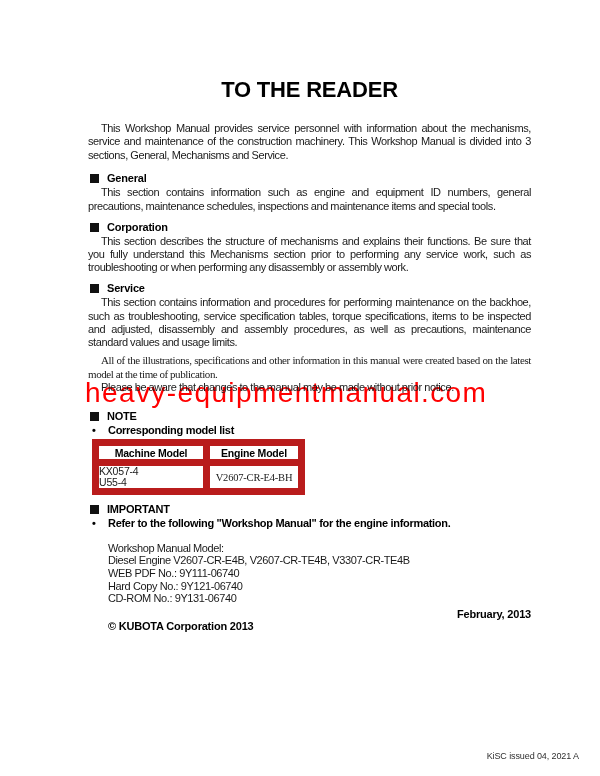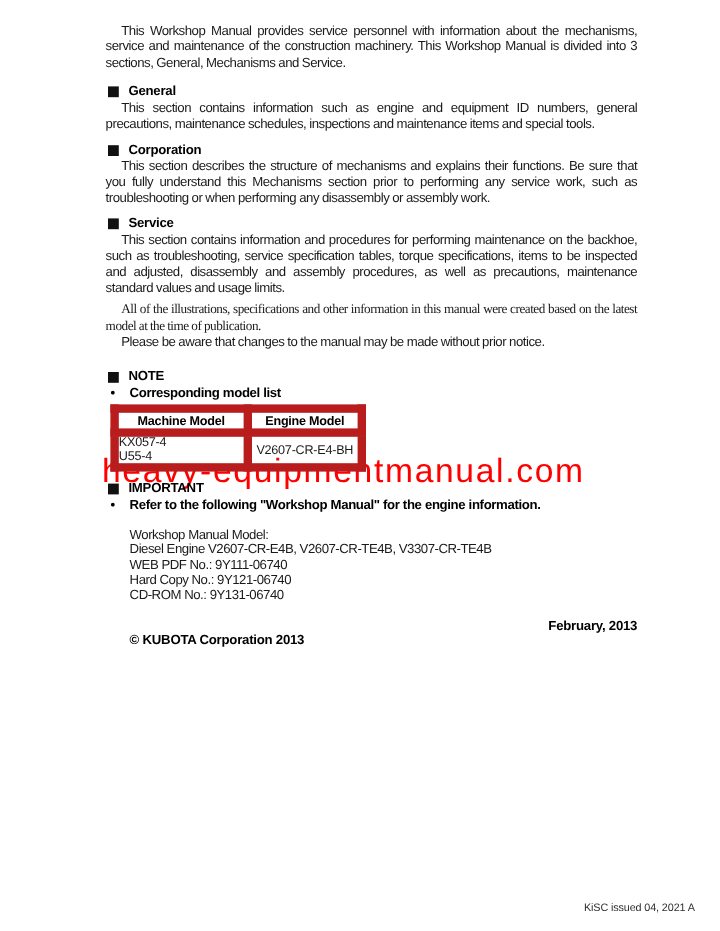--- a/index.html
+++ b/index.html
@@ -95,29 +95,29 @@
   table.model-table th {
     height: 13px;
     font-size: 10.5px;
     font-weight: 700;
     letter-spacing: -0.2px;
     text-align: center;
     color: #000;
   }
   table.model-table td { height: 22px; font-size: 10.5px; letter-spacing: -0.2px; }
   td.machine-cell { padding-left: 5px; line-height: 11.2px; }
-  td.engine-cell { text-align: center; }
+  td.engine-cell { text-align: center; font-family: Liberation Serif, serif; }
   .imp-lines {
     margin: 11px 0 0 20px;
     font-size: 11px;
     line-height: 12.6px;
     letter-spacing: -0.4px;
   }
   .date-line {
-    margin-top: 13px;
+    margin-top: 3px;
     font-size: 11px;
     font-weight: 700;
     line-height: 12.6px;
     text-align: right;
     letter-spacing: -0.2px;
     color: #000;
   }
   .copyright-line {
     margin-left: 20px;
     font-size: 11px;
@@ -138,20 +138,21 @@
 </style>
 </head>
 <body>
 
 <div class="page">
 
   <div class="watermark" style="color: rgb(255, 0, 0);">heavy-equipmentmanual.com</div>
 
   <div class="content">
 
+    <div class="title">TO THE READER</div>
 
     <p class="para indent intro">This Workshop Manual provides service personnel with information about the mechanisms, service and maintenance of the construction machinery. This Workshop Manual is divided into 3 sections, General, Mechanisms and Service.</p>
 
     <div class="sec-heading first">
       <span class="sq"></span>
       <span>General</span>
     </div>
     <p class="para indent mt-p">This section contains information such as engine and equipment ID numbers, general precautions, maintenance schedules, inspections and maintenance items and special tools.</p>
 
     <div class="sec-heading">

